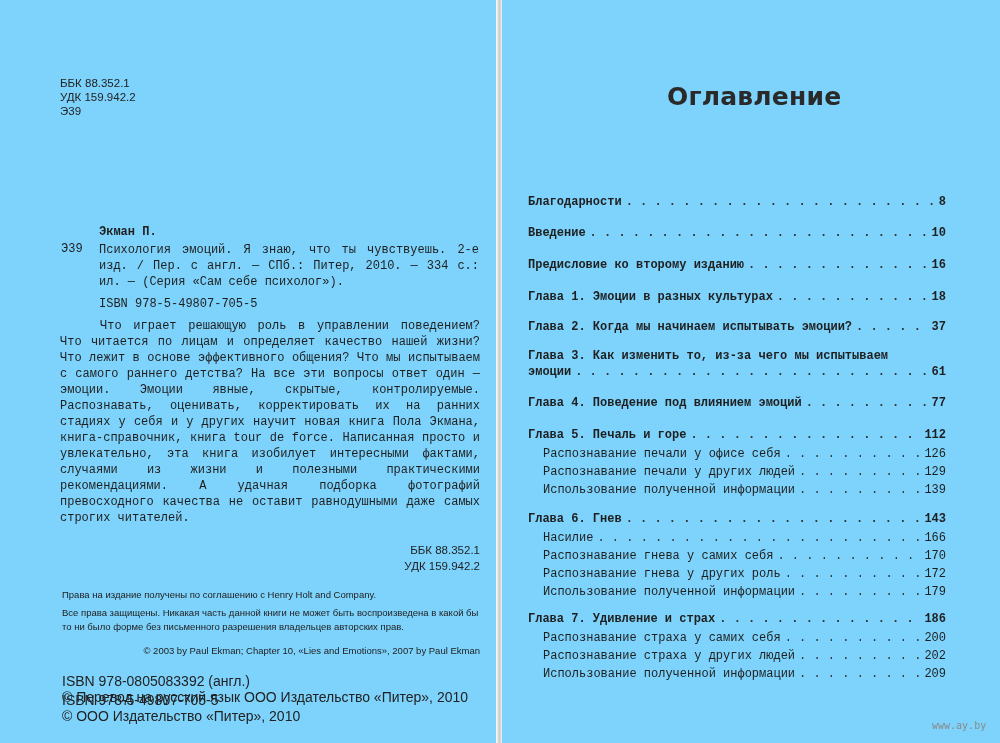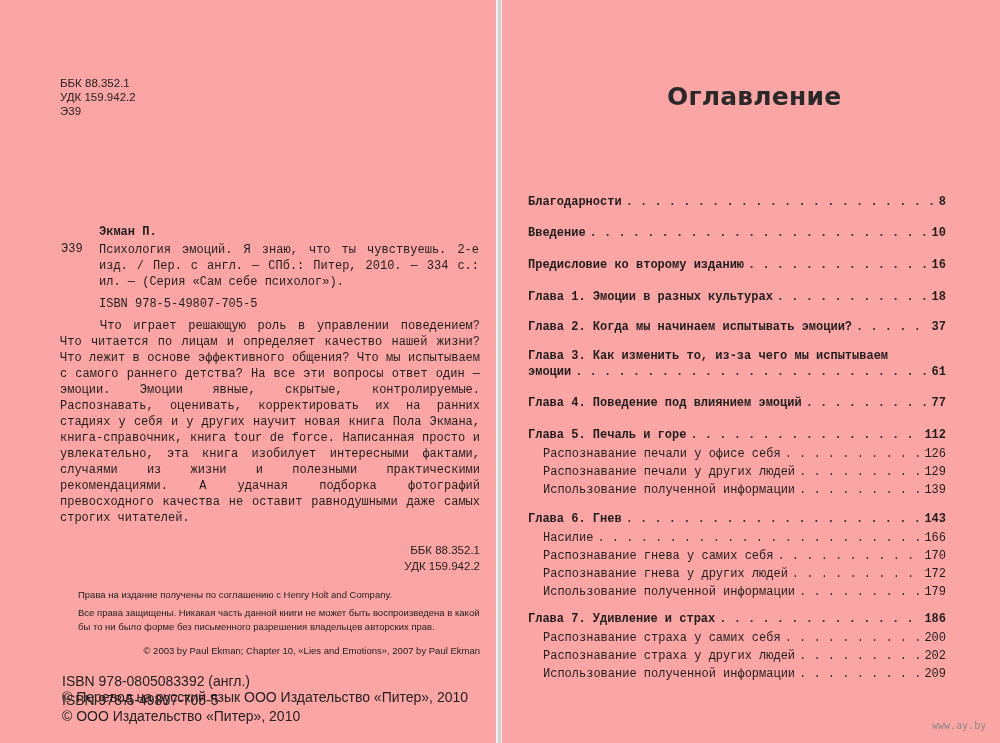--- a/index.html
+++ b/index.html
@@ -1,21 +1,21 @@
 <!DOCTYPE html>
 <html><head>
 <meta charset="utf-8">
 <style>
   html, body { margin:0; padding:0; }
   body {
     width:1000px; height:743px; overflow:hidden; position:relative;
     background:#ffffff; color:#1f1f1f;
     font-family: "DejaVu Serif", serif;
   }
-  .page { position:absolute; top:0; height:743px; background:#fca5a5; }
+  .page { position:absolute; top:0; height:743px; background:#7dd3fc; }
   .page-left { left:0; width:498px; }
   .page-right { left:502px; width:498px; }
   .gutter {
     position:absolute; left:496px; top:0; width:6px; height:743px;
     background:linear-gradient(to right,#ffffff 0%,#d9d9d9 40%,#c9c9c9 55%,#eeeeee 100%);
   }
   .sans { font-family: "Liberation Sans", sans-serif; }
   .serif { font-family: Liberation Mono, monospace; }
   .abs { position:absolute; }
 
@@ -23,21 +23,21 @@
   .codes-top { left:60px; top:76px; font-size:11.5px; line-height:14px; color:#222; }
   .codes-top div { white-space:nowrap; }
   .author { left:99px; top:225px; font-size:12px; font-weight:bold; }
   .code-e39 { left:61px; top:242px; font-size:12px; }
   .biblio { left:99px; top:242px; width:380px; font-size:12px; line-height:16px; text-align:justify; }
   .isbn-main { left:99px; top:297px; font-size:12px; }
   .annotation { left:60px; top:318px; width:420px; font-size:12px; line-height:16px; text-align:justify; }
   .annotation p { margin:0; text-indent:40px; }
   .codes-bottom { left:380px; top:542px; width:100px; text-align:right; font-size:11.5px; line-height:16px; }
   .rights { left:62px; top:588px; width:420px; font-size:9.5px; line-height:14px; color:#222; }
-  .rights p { margin:0 0 4px 16px; }
+  .rights p { margin:0 0 4px 0; }
   .copyright-line { left:62px; top:645px; width:418px; text-align:right; font-size:9.5px; color:#222; }
   .isbn-row { left:62px; width:418px; font-size:14px; color:#222; display:flex; justify-content:space-between;flex-direction:column; }
   .isbn-row.r1 { top:673px; }
   .isbn-row.r2 { top:692px; }
 
   
   .toc-title {
     left:667px; top:76px; font-size:25px; font-weight:bold; color:#2a2a2a;
     font-family: "DejaVu Sans", sans-serif; letter-spacing:0.2px;margin-top:6px;
   }
@@ -177,21 +177,21 @@
     <span class="t">Насилие</span>
       <span class="dots"></span>
       <span class="p">166</span>
   </div>
   <div class="toc-row sub" style="top:549px">
     <span class="t">Распознавание гнева у самих себя</span>
       <span class="dots"></span>
       <span class="p">170</span>
   </div>
   <div class="toc-row sub" style="top:567px">
-    <span class="t">Распознавание гнева у других людей</span>
+    <span class="t">Распознавание гнева у других роль</span>
       <span class="dots"></span>
       <span class="p">172</span>
   </div>
   <div class="toc-row sub" style="top:585px">
     <span class="t">Использование полученной информации</span>
       <span class="dots"></span>
       <span class="p">179</span>
   </div>
   <div class="toc-row chapter" style="top:612px">
     <span class="t">Глава 7. Удивление и страх</span>

